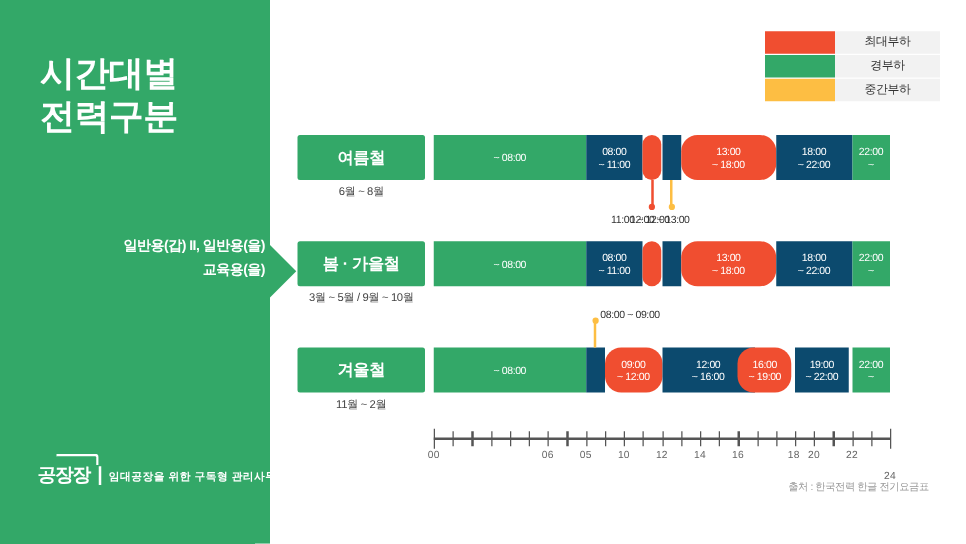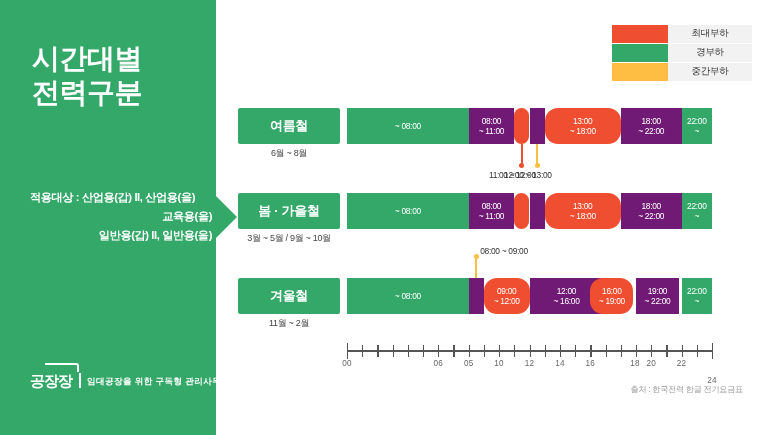--- a/index.html
+++ b/index.html
@@ -82,21 +82,21 @@
   .bar{ position:absolute; left:347px; top:0; height:36px; }
   .seg{
     position:absolute; top:0; height:36px;
     display:flex; flex-direction:column; align-items:center;
     justify-content:center; overflow:hidden;
     font-size:8.4px; line-height:10.5px; letter-spacing:-0.3px;
     white-space:nowrap;
   }
   .seg .t1,.seg .t2{ display:block; }
   .seg.green { background:#33a868; color:#ffffff; }
-  .seg.orange{ background:#701a75; color:#ffffff; }
+  .seg.orange{ background:#0c4a6e; color:#ffffff; }
   .seg.red   { background:#f04e30; color:#ffffff;border-radius:13px; }
   .seg.orange .t1,.seg.orange .t2{ color:#ffffff; }
 
   
   .callout-line{ position:absolute; width:1.6px; }
   .callout-dot{
     position:absolute; width:5px; height:5px; border-radius:50%;
   }
   .callout-text{
     position:absolute; font-size:8.4px; color:#333333;
@@ -123,23 +123,22 @@
 
 <div id="left-panel"></div>
 <div id="left-arrow"></div>
 
 <div id="title-block">
   <div class="title-line">시간대별</div>
   <div class="title-line">전력구분</div>
 </div>
 
 <div id="subtitle-block">
-  <div class="sub-line first">적용대상 : 산업용(갑) II, 산업용(을)</div>
+  <div class="sub-line">일반용(갑) II, 일반용(을)</div>
   <div class="sub-line">교육용(을)</div>
-  <div class="sub-line">일반용(갑) II, 일반용(을)</div>
 </div>
 
 <div id="logo">
   <div id="logo-mark">
     <div id="logo-roof"></div>
     <div id="logo-word">공장장</div>
   </div>
   <div id="logo-divider"></div>
   <div id="logo-tagline">임대공장을 위한 구독형 관리사무소</div>
 </div>

